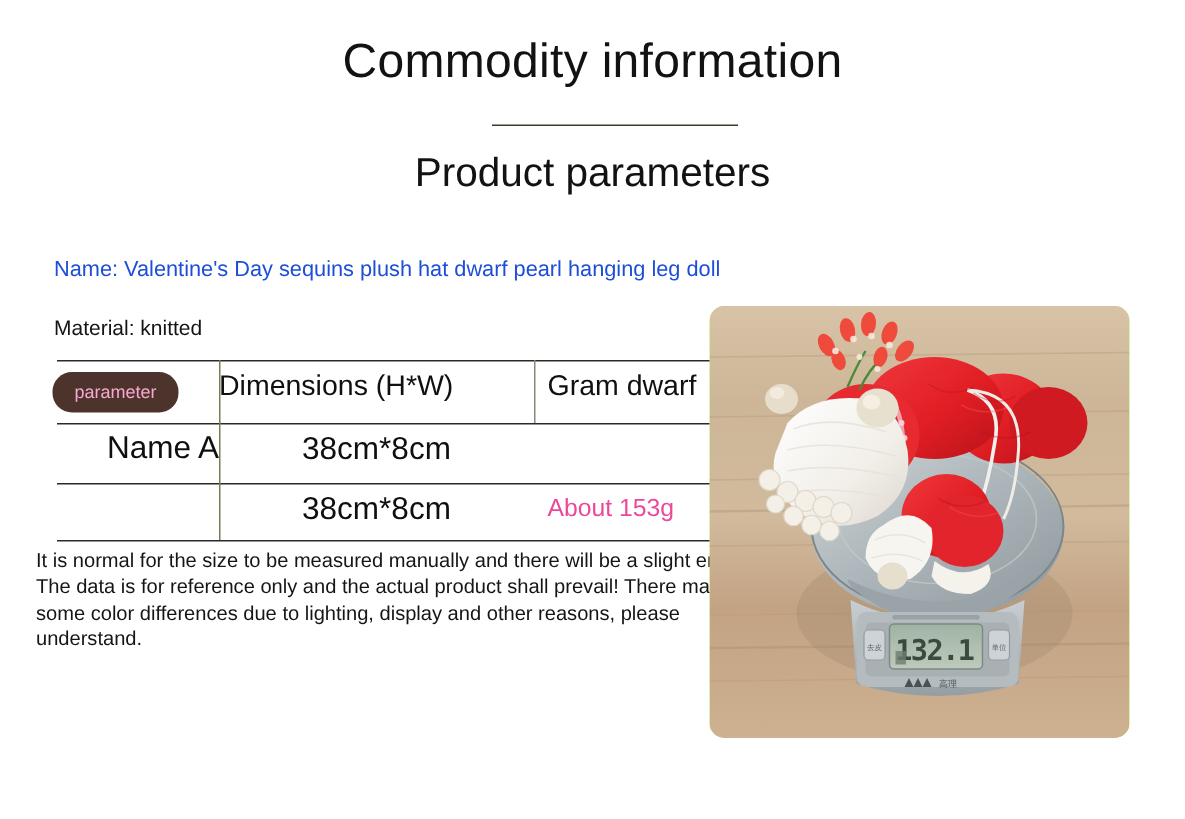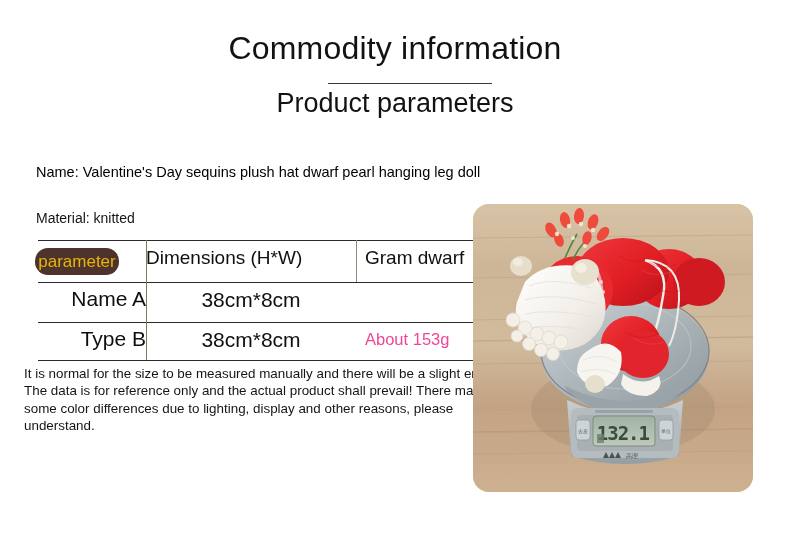--- a/index.html
+++ b/index.html
@@ -14,48 +14,47 @@
     position:relative;
   }
   #page { position:relative; width:790px; height:546px; background:#fff; }
 
   
   .title-main {
     position:absolute; left:0; top:22px; width:790px;
     text-align:center;
     font-size:32px; font-weight:400; letter-spacing:.2px;
     color:#121212;
-    margin-top:8px;
   }
   .title-rule {
     position:absolute; left:328px; top:83px; width:164px; height:0;
     border-top:1px solid #3a3a2e;
   }
   .title-sub {
-    position:absolute; left:0; top:88px; width:790px;
+    position:absolute; left:0; top:100px; width:790px;
     text-align:center;
     font-size:27px; font-weight:400;
     color:#121212;
   }
 
   
   .spec-name {
-    position:absolute; left:36px; top:164px;
-    font-size:14.5px; color:#000000; white-space:nowrap;
+    position:absolute; left:36px; top:172px;
+    font-size:14.5px; color:#1d4ed8; white-space:nowrap;
   }
   .spec-material {
     position:absolute; left:36px; top:210px;
     font-size:14px; color:#141414; white-space:nowrap;
   }
 
   
   .photo {
     position:absolute; left:473px; top:204px;
     width:280px; height:288px;
-    border-radius:16px;
+    border-radius:10px;
     overflow:hidden;
     background:#bef264;
     z-index:5;
   }
   .photo svg { display:block; width:280px; height:288px; }
 
   
   .spec-table {
     position:absolute; left:38px; top:240px;
     width:462px; height:121px;
@@ -76,22 +75,22 @@
   }
   .tbl-vline.v1 { left:108px; }
   .tbl-vline.v2 { left:318px; height:42px; border-left-color:#8a8a72; }
 
   
   .badge-param {
     position:absolute; left:-3px; top:8px;
     width:84px; height:27px;
     background:#4c342c;
     border-radius:13px;
-    color:#eab308;
-    font-size:17px;
+    color:#f9a8d4;
+    font-size:12px;
     line-height:27px;
     text-align:center;
     z-index:3;
   }
   .hdr-dim {
     position:absolute; left:108px; top:7px; width:210px;
     text-align:left; font-size:19px; color:#101010;
   }
   .hdr-gram {
     position:absolute; left:327px; top:7px;
@@ -157,21 +156,20 @@
     <div class="tbl-vline v1"></div>
     <div class="tbl-vline v2"></div>
 
     <div class="badge-param">parameter</div>
     <div class="hdr-dim">Dimensions (H*W)</div>
     <div class="hdr-gram">Gram dwarf</div>
 
     <div class="r1-type">Name A</div>
     <div class="r1-dim">38cm*8cm</div>
 
-    <div class="r2-type">Type B</div>
     <div class="r2-dim">38cm*8cm</div>
     <div class="r2-gram">About 153g</div>
   </div>
 
   <div class="disclaimer">
     <div>It is normal for the size to be measured manually and there will be a slight error.</div>
     <div>The data is for reference only and the actual product shall prevail! There may be</div>
     <div>some color differences due to lighting, display and other reasons, please</div>
     <div>understand.</div>
   </div>

